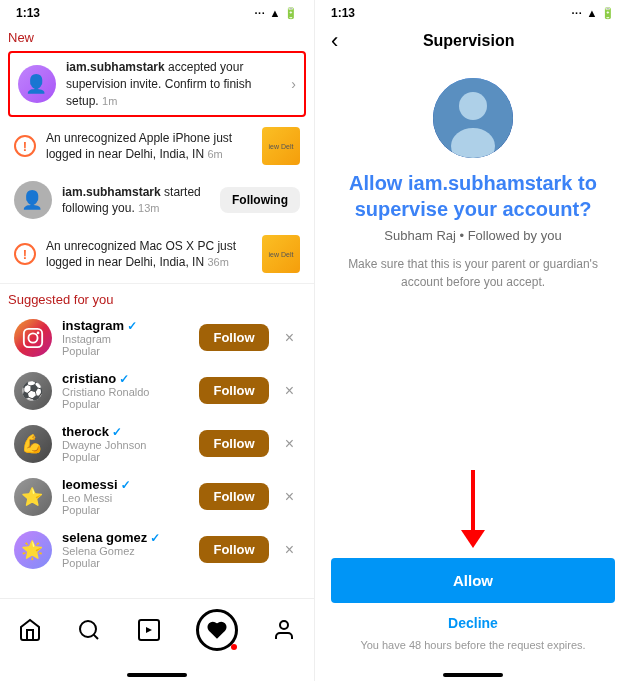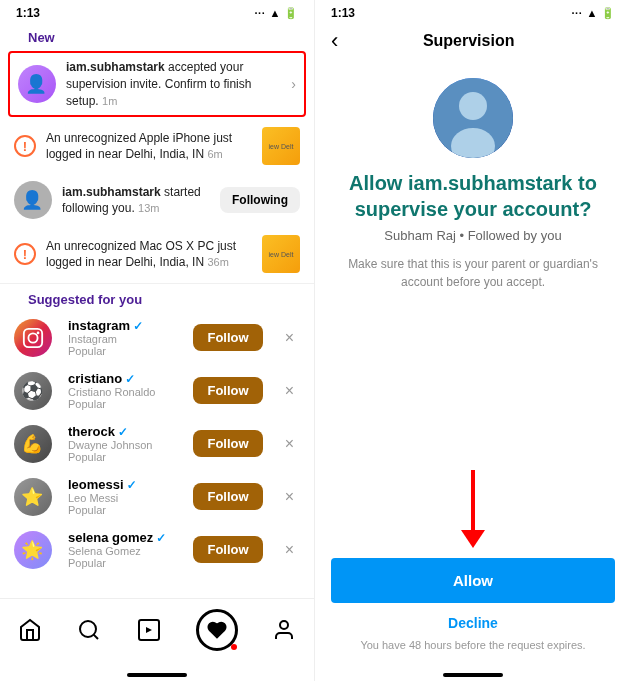--- a/index.html
+++ b/index.html
@@ -40,23 +40,23 @@
     }
 
     .page-title {
       font-size: 22px;
       font-weight: 700;
       padding: 4px 16px 8px;
     }
 
     .section-label {
       font-size: 13px;
-      font-weight: 700;
-      padding: 6px 28px 4px;
-      color: #4c1d95;
+      font-weight: 400;
+      padding: 6px 8px 4px;
+      color: #b91c1c;
     }
 
     .activity-list {
       flex: 1;
       overflow-y: auto;
     }
 
     .activity-item {
       display: flex;
       align-items: center;
@@ -165,21 +165,21 @@
     .divider {
       height: 1px;
       background: #f0f0f0;
       margin: 2px 0;
     }
 
     .suggested-item {
       display: flex;
       align-items: center;
       padding: 7px 14px;
-      gap: 16px;
+      gap: 10px;
     }
 
     .suggested-info {
       flex: 1;
     }
 
     .suggested-name {
       font-size: 13px;
       font-weight: 600;
       color: #000;
@@ -314,21 +314,21 @@
       justify-content: center;
       overflow: hidden;
     }
 
     .allow-title {
       font-size: 20px;
       font-weight: 700;
       text-align: center;
       padding: 0 24px;
       line-height: 1.3;
-      color: #0f766e;
+      color: #3b82f6;
     }
 
     .allow-subtitle {
       font-size: 13px;
       color: #666;
       text-align: center;
       margin-top: 6px;
     }
 
     .allow-desc {

